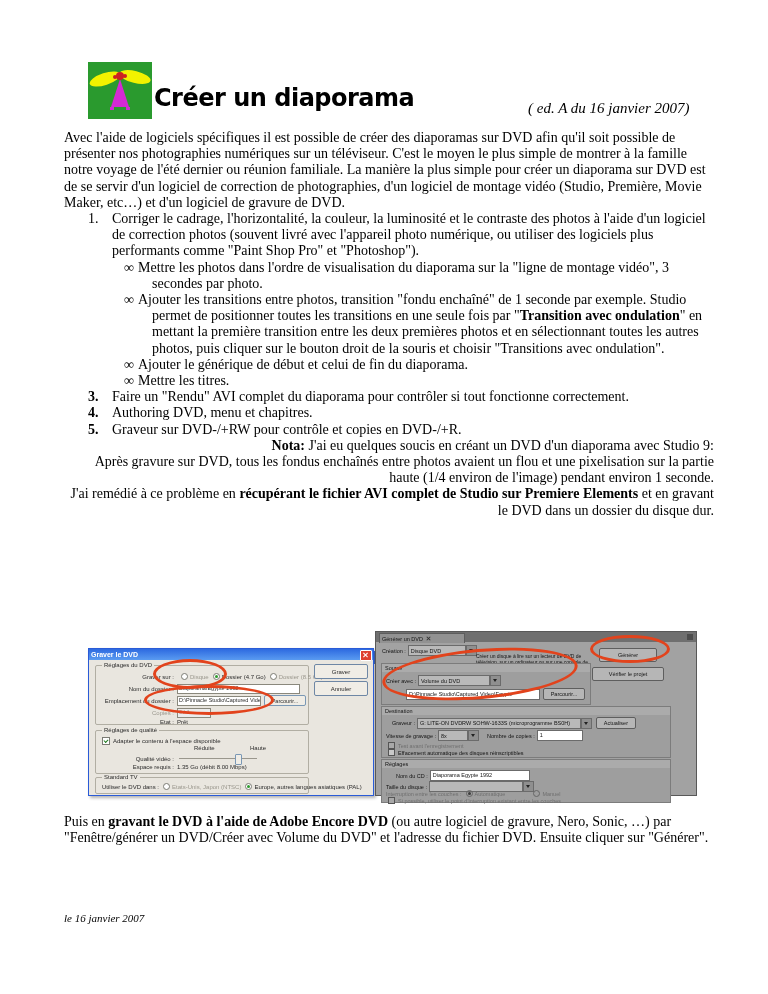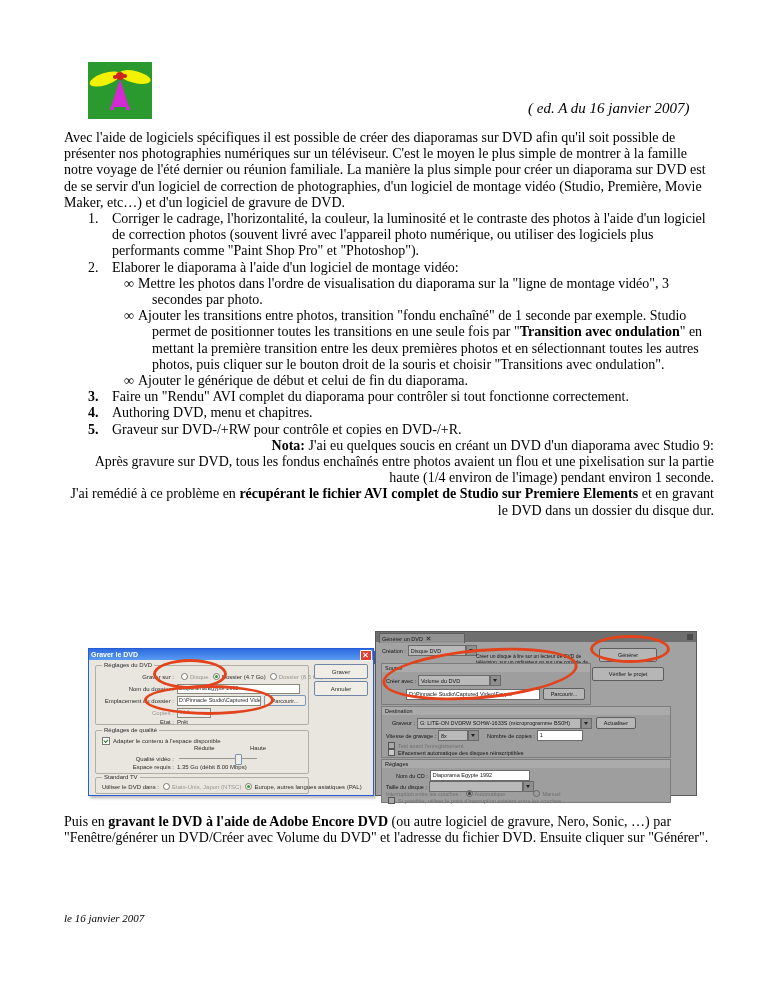--- a/index.html
+++ b/index.html
@@ -129,35 +129,36 @@
       <ellipse cx="17" cy="17" rx="16" ry="6" fill="#f2f200" transform="rotate(-18 17 17)"></ellipse>
       <ellipse cx="47" cy="15" rx="16" ry="6" fill="#f2f200" transform="rotate(14 47 15)"></ellipse>
       <polygon points="32,17 23,45 41,45" fill="#d42ad4"></polygon>
       <rect x="22" y="45" width="4" height="3" fill="#d42ad4"></rect>
       <rect x="38" y="45" width="4" height="3" fill="#d42ad4"></rect>
       <circle cx="32" cy="14" r="4" fill="#cc2222"></circle>
       <circle cx="27" cy="15" r="2" fill="#cc2222"></circle>
       <circle cx="37" cy="14" r="2" fill="#cc2222"></circle>
     </svg>
   </div>
+  <div class="doc-title">Créer un diaporama</div>
   <div class="edition">( ed. A du 16 janvier 2007)</div>
 
   <div class="content">
     <p>Avec l'aide de logiciels spécifiques il est possible de créer des diaporamas sur DVD afin qu'il soit possible de présenter nos photographies numériques sur un téléviseur. C'est le moyen le plus simple de montrer à la famille notre voyage de l'été dernier ou réunion familiale. La manière la plus simple pour créer un diaporama sur DVD est de se servir d'un logiciel de correction de photographies, d'un logiciel de montage vidéo (Studio, Première, Movie Maker, etc…) et d'un logiciel de gravure de DVD.</p>
 
     <div class="li"><span class="num">1.</span><span>Corriger le cadrage, l'horizontalité, la couleur, la luminosité et le contraste des photos à l'aide d'un logiciel de correction photos (souvent livré avec l'appareil photo numérique, ou utiliser des logiciels plus performants comme "Paint Shop Pro" et "Photoshop").</span></div>
 
-    <div class="li"><span class="num">2.</span><span>Elaborer le diaporama à l'aide d'un logiciel de montage vidéo:</span></div>
 
     <div class="sub"><span class="inf">∞</span><span>Mettre les photos dans l'ordre de visualisation du diaporama sur la "ligne de montage vidéo", 3 secondes par photo.</span></div>
 
     <div class="sub"><span class="inf">∞</span><span>Ajouter les transitions entre photos, transition "fondu enchaîné" de 1 seconde par exemple. Studio permet de positionner toutes les transitions en une seule fois par "</span><b>Transition avec ondulation</b><span>" en mettant la première transition entre les deux premières photos et en sélectionnant toutes les autres photos, puis cliquer sur le bouton droit de la souris et choisir "Transitions avec ondulation".</span></div>
 
     <div class="sub"><span class="inf">∞</span><span>Ajouter le générique de début et celui de fin du diaporama.</span></div>
 
+    <div class="sub"><span class="inf">∞</span><span>Mettre les titres.</span></div>
 
 
     <div class="li"><span class="num bnum">3.</span><span>Faire un "Rendu" AVI complet du diaporama pour contrôler si tout fonctionne correctement.</span></div>
 
     <div class="li"><span class="num bnum">4.</span><span>Authoring DVD, menu et chapitres.</span></div>
 
     <div class="li"><span class="num bnum">5.</span><span>Graveur sur DVD-/+RW pour contrôle et copies en DVD-/+R.</span></div>
 
     <p class="nota-block"><b>Nota:</b><span> J'ai eu quelques soucis en créant un DVD d'un diaporama avec Studio 9:</span><br><span>Après gravure sur DVD, tous les fondus enchaînés entre photos avaient un flou et une pixelisation sur la partie haute (1/4 environ de l'image) pendant environ 1 seconde.</span><br><span>J'ai remédié à ce problème en </span><b>récupérant le fichier AVI complet de Studio sur Premiere Elements</b><span> et en gravant le DVD dans un dossier du disque dur.</span></p>
   </div>

